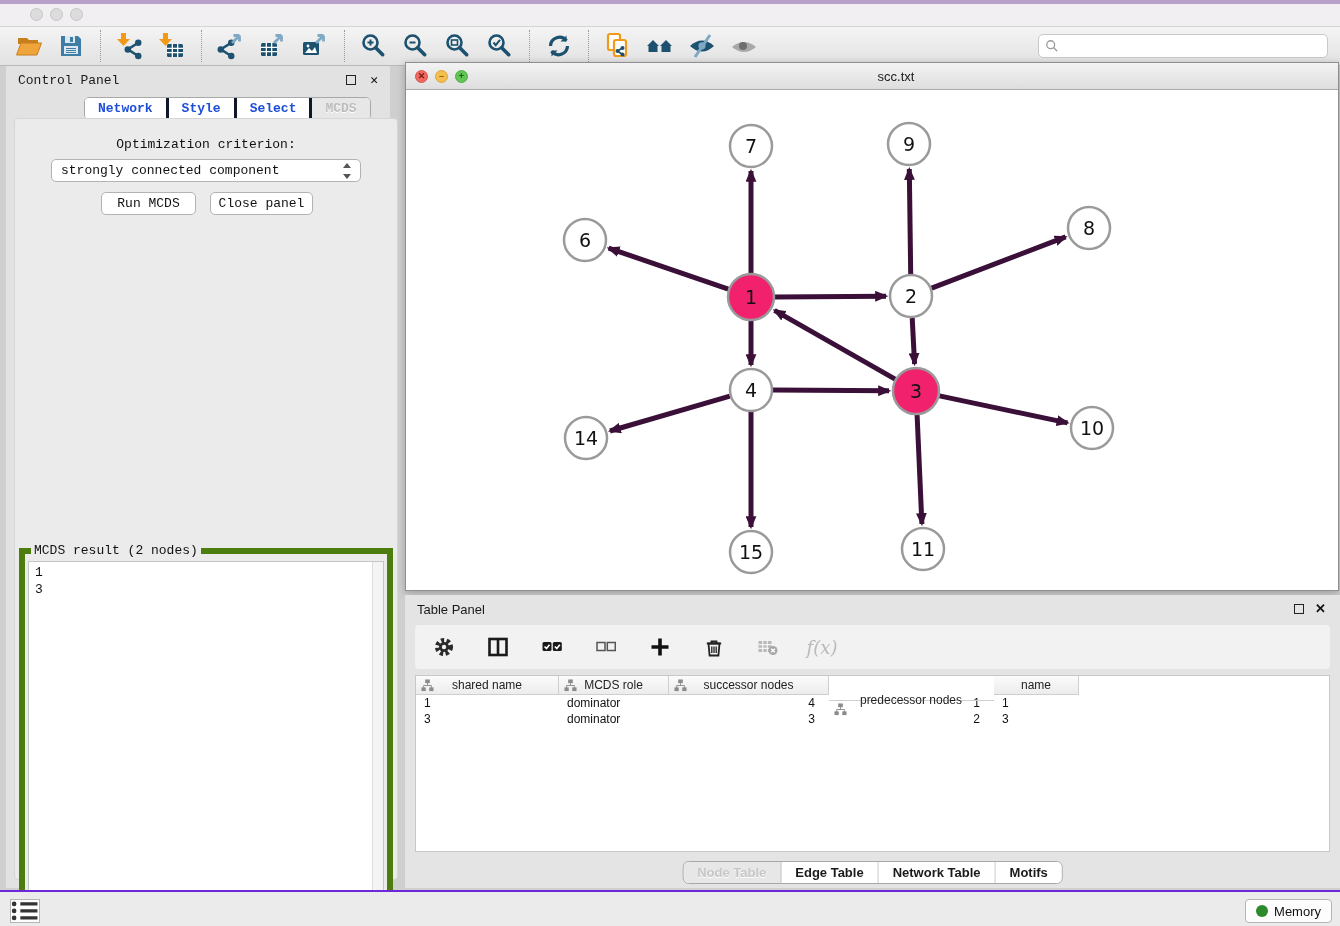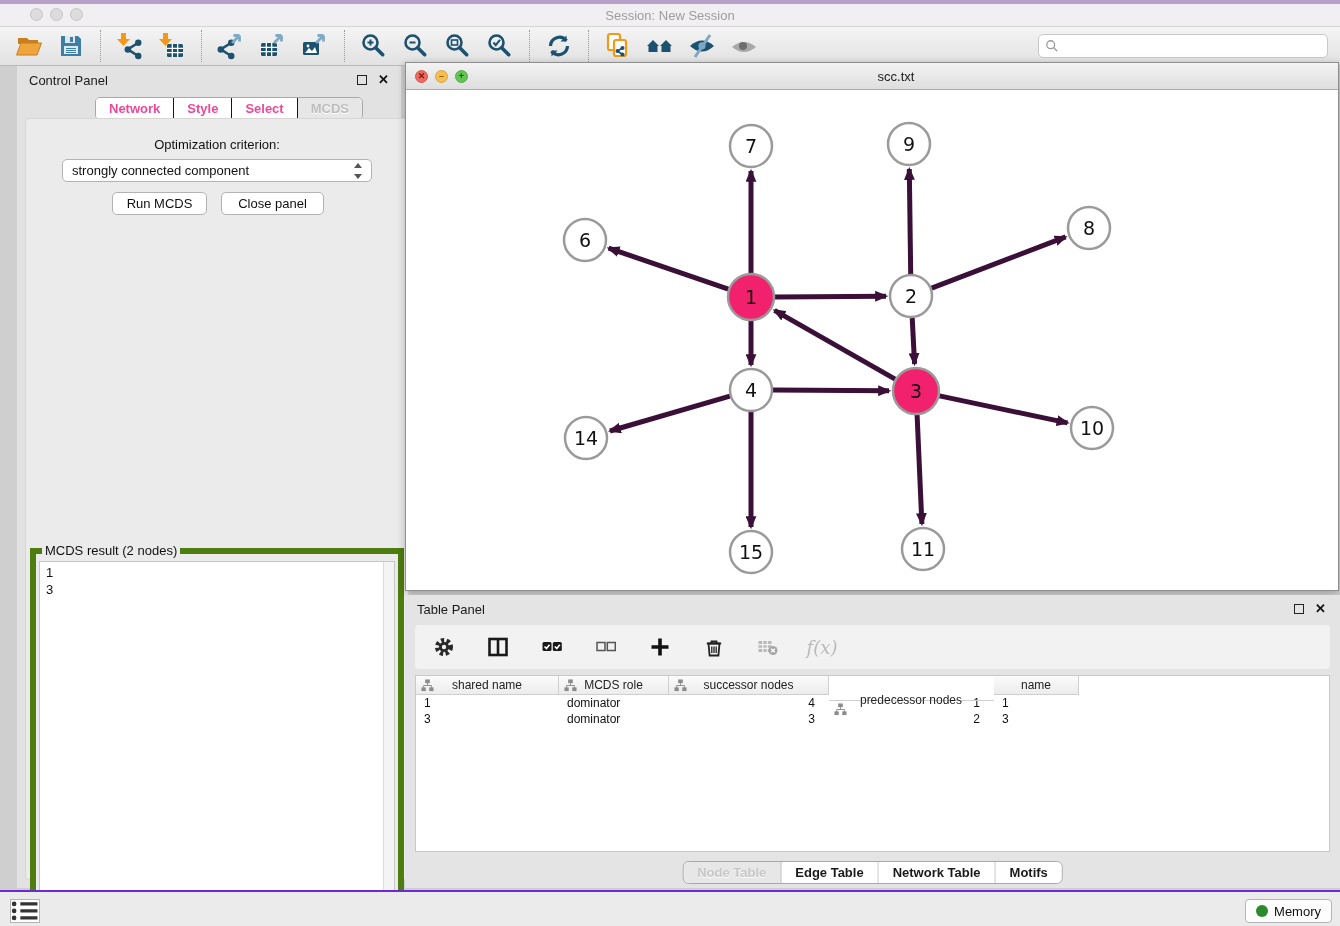--- a/index.html
+++ b/index.html
@@ -18,29 +18,29 @@
     display:flex; align-items:center; padding-left:8px; }
   .tb-btn { width:36px; height:34px; display:flex; align-items:center; justify-content:center; margin:0 3px; }
   .tb-btn svg { width:28px; height:28px; }
   .tb-sep { width:1px; height:32px; border-left:1px dotted #9a9a9a; margin:0 8px; }
   #search-box { position:absolute; right:12px; top:34px; width:290px; height:24px; background:#fff;
     border:1px solid #c9c9c9; border-radius:5px; display:flex; align-items:center; padding-left:6px; }
   #search-box svg { width:14px; height:14px; flex:0 0 auto; }
   #search-input { border:none; outline:none; flex:1; height:20px; font-size:13px; background:transparent; padding-left:4px; }
 
   
-  #control-panel { position:absolute; left:17px; top:66px; width:384px; height:822px; background:#e2e2e2; }
+  #control-panel { position:absolute; left:6px; top:66px; width:384px; height:822px; background:#e2e2e2;font-family:Liberation Mono, monospace; }
   .panel-header { position:relative; height:28px; display:flex; align-items:center; padding-left:12px;
     font-size:13px; color:#1a1a1a; }
   .panel-float { position:absolute; width:10px; height:10px; border:1.6px solid #222; top:9px; }
   .panel-close { position:absolute; top:6px; font-size:13px; font-weight:bold; color:#111; }
   #cp-tabs { position:absolute; left:78px; top:31px; display:inline-flex; border:1px solid #a8a8a8;
     border-radius:5px; overflow:hidden; background:#fff; }
-  .seg-tab { padding:3px 13px; font-size:13px; font-weight:600; color:#ec4899; background:#fff;
-    border-right:1px solid #0f172a; white-space:nowrap; }
+  .seg-tab { padding:3px 13px; font-size:13px; font-weight:600; color:#1d4ed8; background:#fff;
+    border-right:3px solid #0f172a; white-space:nowrap; }
   .seg-tab:last-child { border-right:none; }
   .seg-tab.active { background:#e7e7e7; color:#bdbdbd; text-shadow:0 1px 0 #fff; }
   #cp-body { position:absolute; left:8px; top:52px; width:384px; height:762px; background:#ebebeb;
     border:1px solid #d6d6d6; border-radius:4px; }
   #opt-label { position:absolute; left:0; right:0; top:18px; text-align:center; font-size:13px; color:#111; }
   #criterion-select { position:absolute; left:36px; top:40px; width:310px; height:23px; background:#fff;
     border:1px solid #b3b3b3; border-radius:5px; display:flex; align-items:center; font-size:13px; color:#111;
     padding-left:9px; }
   #criterion-stepper { position:absolute; right:7px; top:3px; width:11px; height:16px; }
   #criterion-stepper:before { content:""; position:absolute; left:1px; top:0;
@@ -106,21 +106,20 @@
 </style>
 </head>
 <body>
 
 <div id="desktop-strip"></div>
 
 <div id="titlebar">
   <span class="wlight" style="left:30px"></span>
   <span class="wlight" style="left:50px"></span>
   <span class="wlight" style="left:70px"></span>
-  <div id="window-title">Session: New Session</div>
 </div>
 
 <div id="main-toolbar">
     <span class="tb-btn">
       <svg viewBox="0 0 28 28">
         <path d="M3 6h9l2 2h9v4H3z" fill="#c77f1d"></path>
         <path d="M1.5 23l4.5-12h20.5l-4.5 12z" fill="#f0a43c" stroke="#c77f1d"></path>
       </svg>
     </span>
     <span class="tb-btn">

